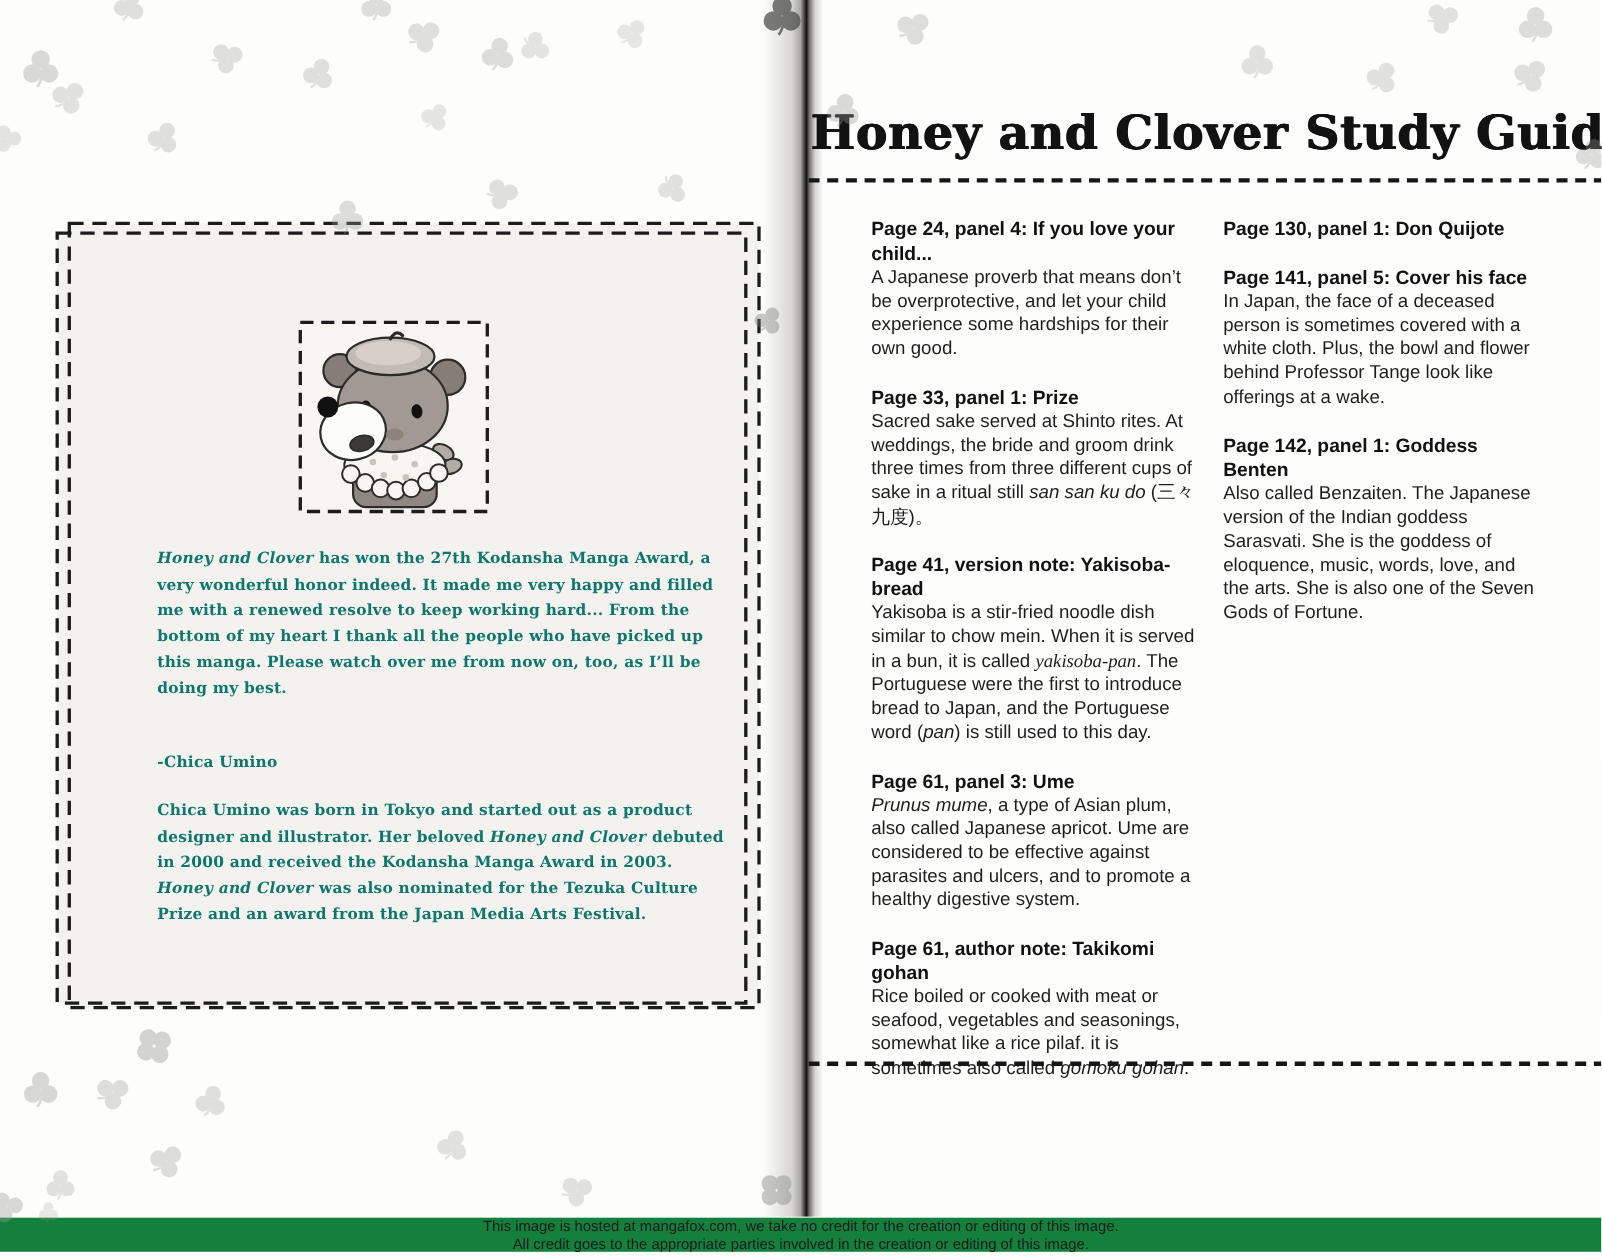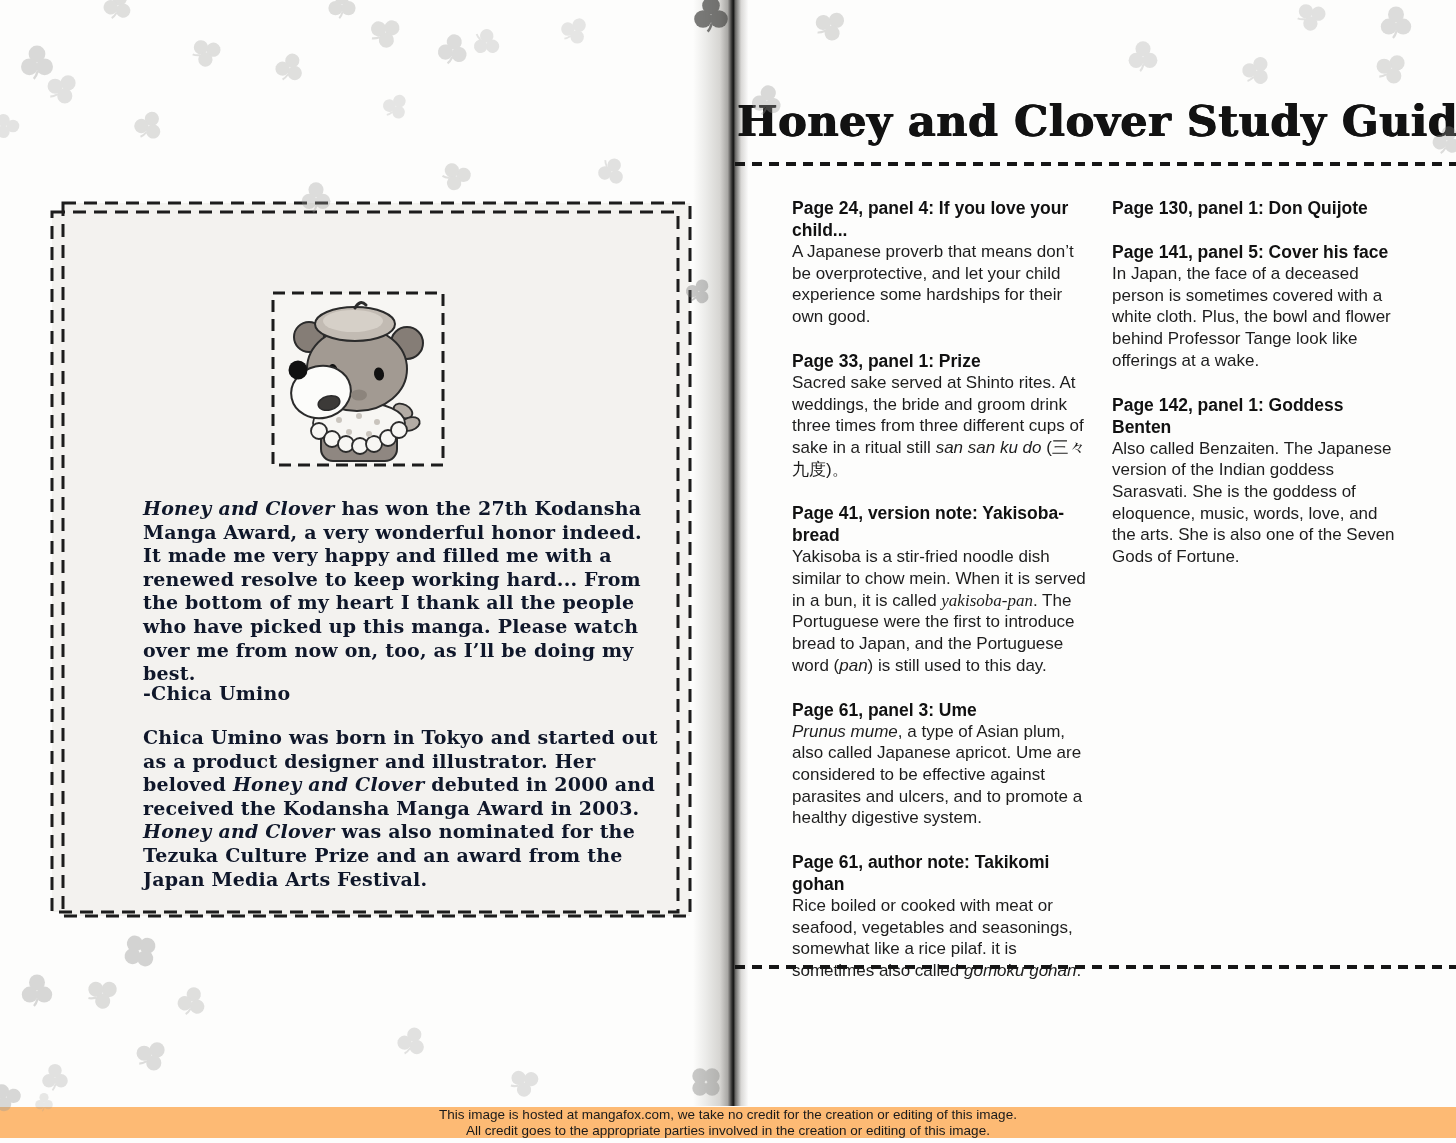--- a/index.html
+++ b/index.html
@@ -8,24 +8,24 @@
     background:#fdfdfc;
     font-family:"Liberation Sans", sans-serif;
     color:#1b1b1b;
   }
   
   .left-box-svg{position:absolute;left:0;top:0;}
   .note-text{
     position:absolute;
     font-family:"DejaVu Serif", serif;
     font-weight:bold;
-    font-size:19px;
+    font-size:14px;
     line-height:23.6px;
     letter-spacing:0.2px;
-    color:#0f172a;
+    color:#0f766e;
   }
   #award-message{left:143px;top:497px;width:516px;}
   #author-signature{left:143px;top:682px;width:300px;}
   #author-bio{left:143px;top:726px;width:516px;}
   
   #book-spine{
     position:absolute;left:693px;top:0;width:56px;height:1106px;
     background:linear-gradient(to right,
       rgba(255,255,255,0) 0%,
       #ececea 22%,
@@ -64,21 +64,21 @@
   .entry{margin-bottom:22px;}
   .entry-heading{font-weight:bold;font-size:17.5px;line-height:22px;color:#111;}
   .entry-body{margin-top:0px;}
   
   #hosting-credit{
     position:absolute;left:0;top:1107px;width:1456px;
     text-align:center;
     font-size:13.5px;
     line-height:15.5px;
     color:#1a1a1a;
-    background:#fdba74;
+    background:#15803d;
   }
   
   .clover{position:absolute;pointer-events:none;}
 </style>
 </head>
 <body>
 
 <div id="stage">
 
   <svg width="0" height="0" style="position:absolute">

